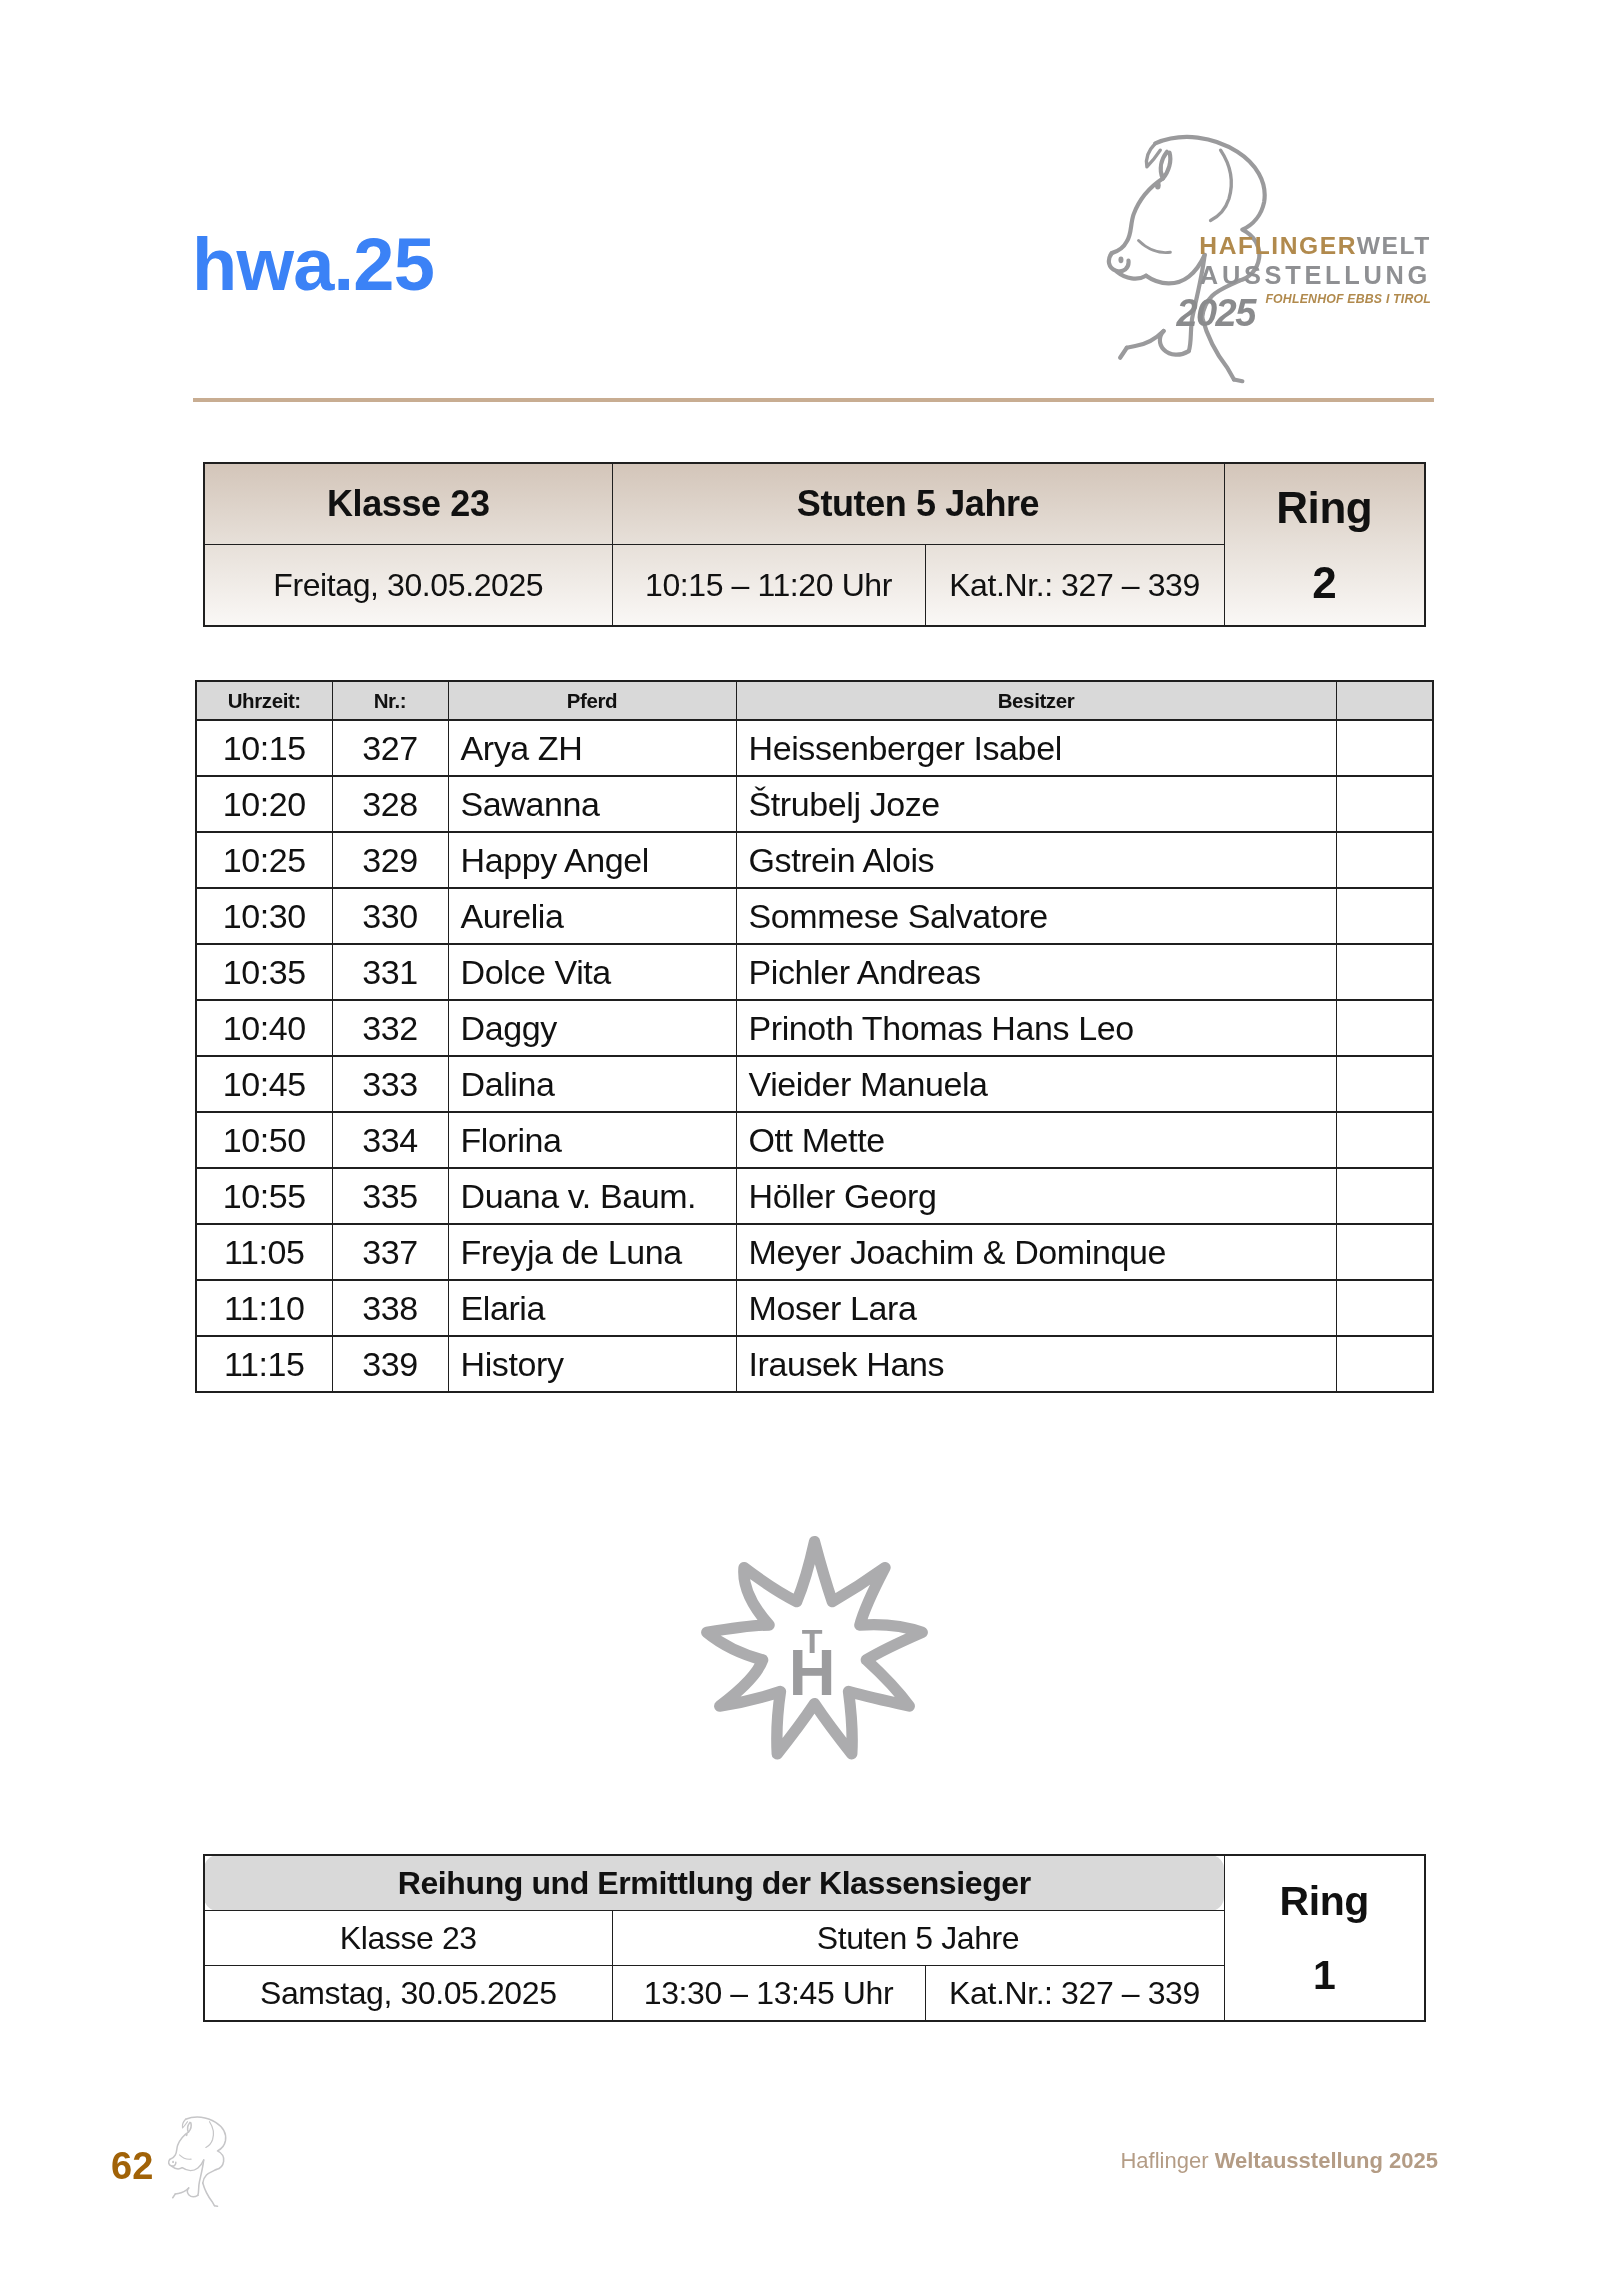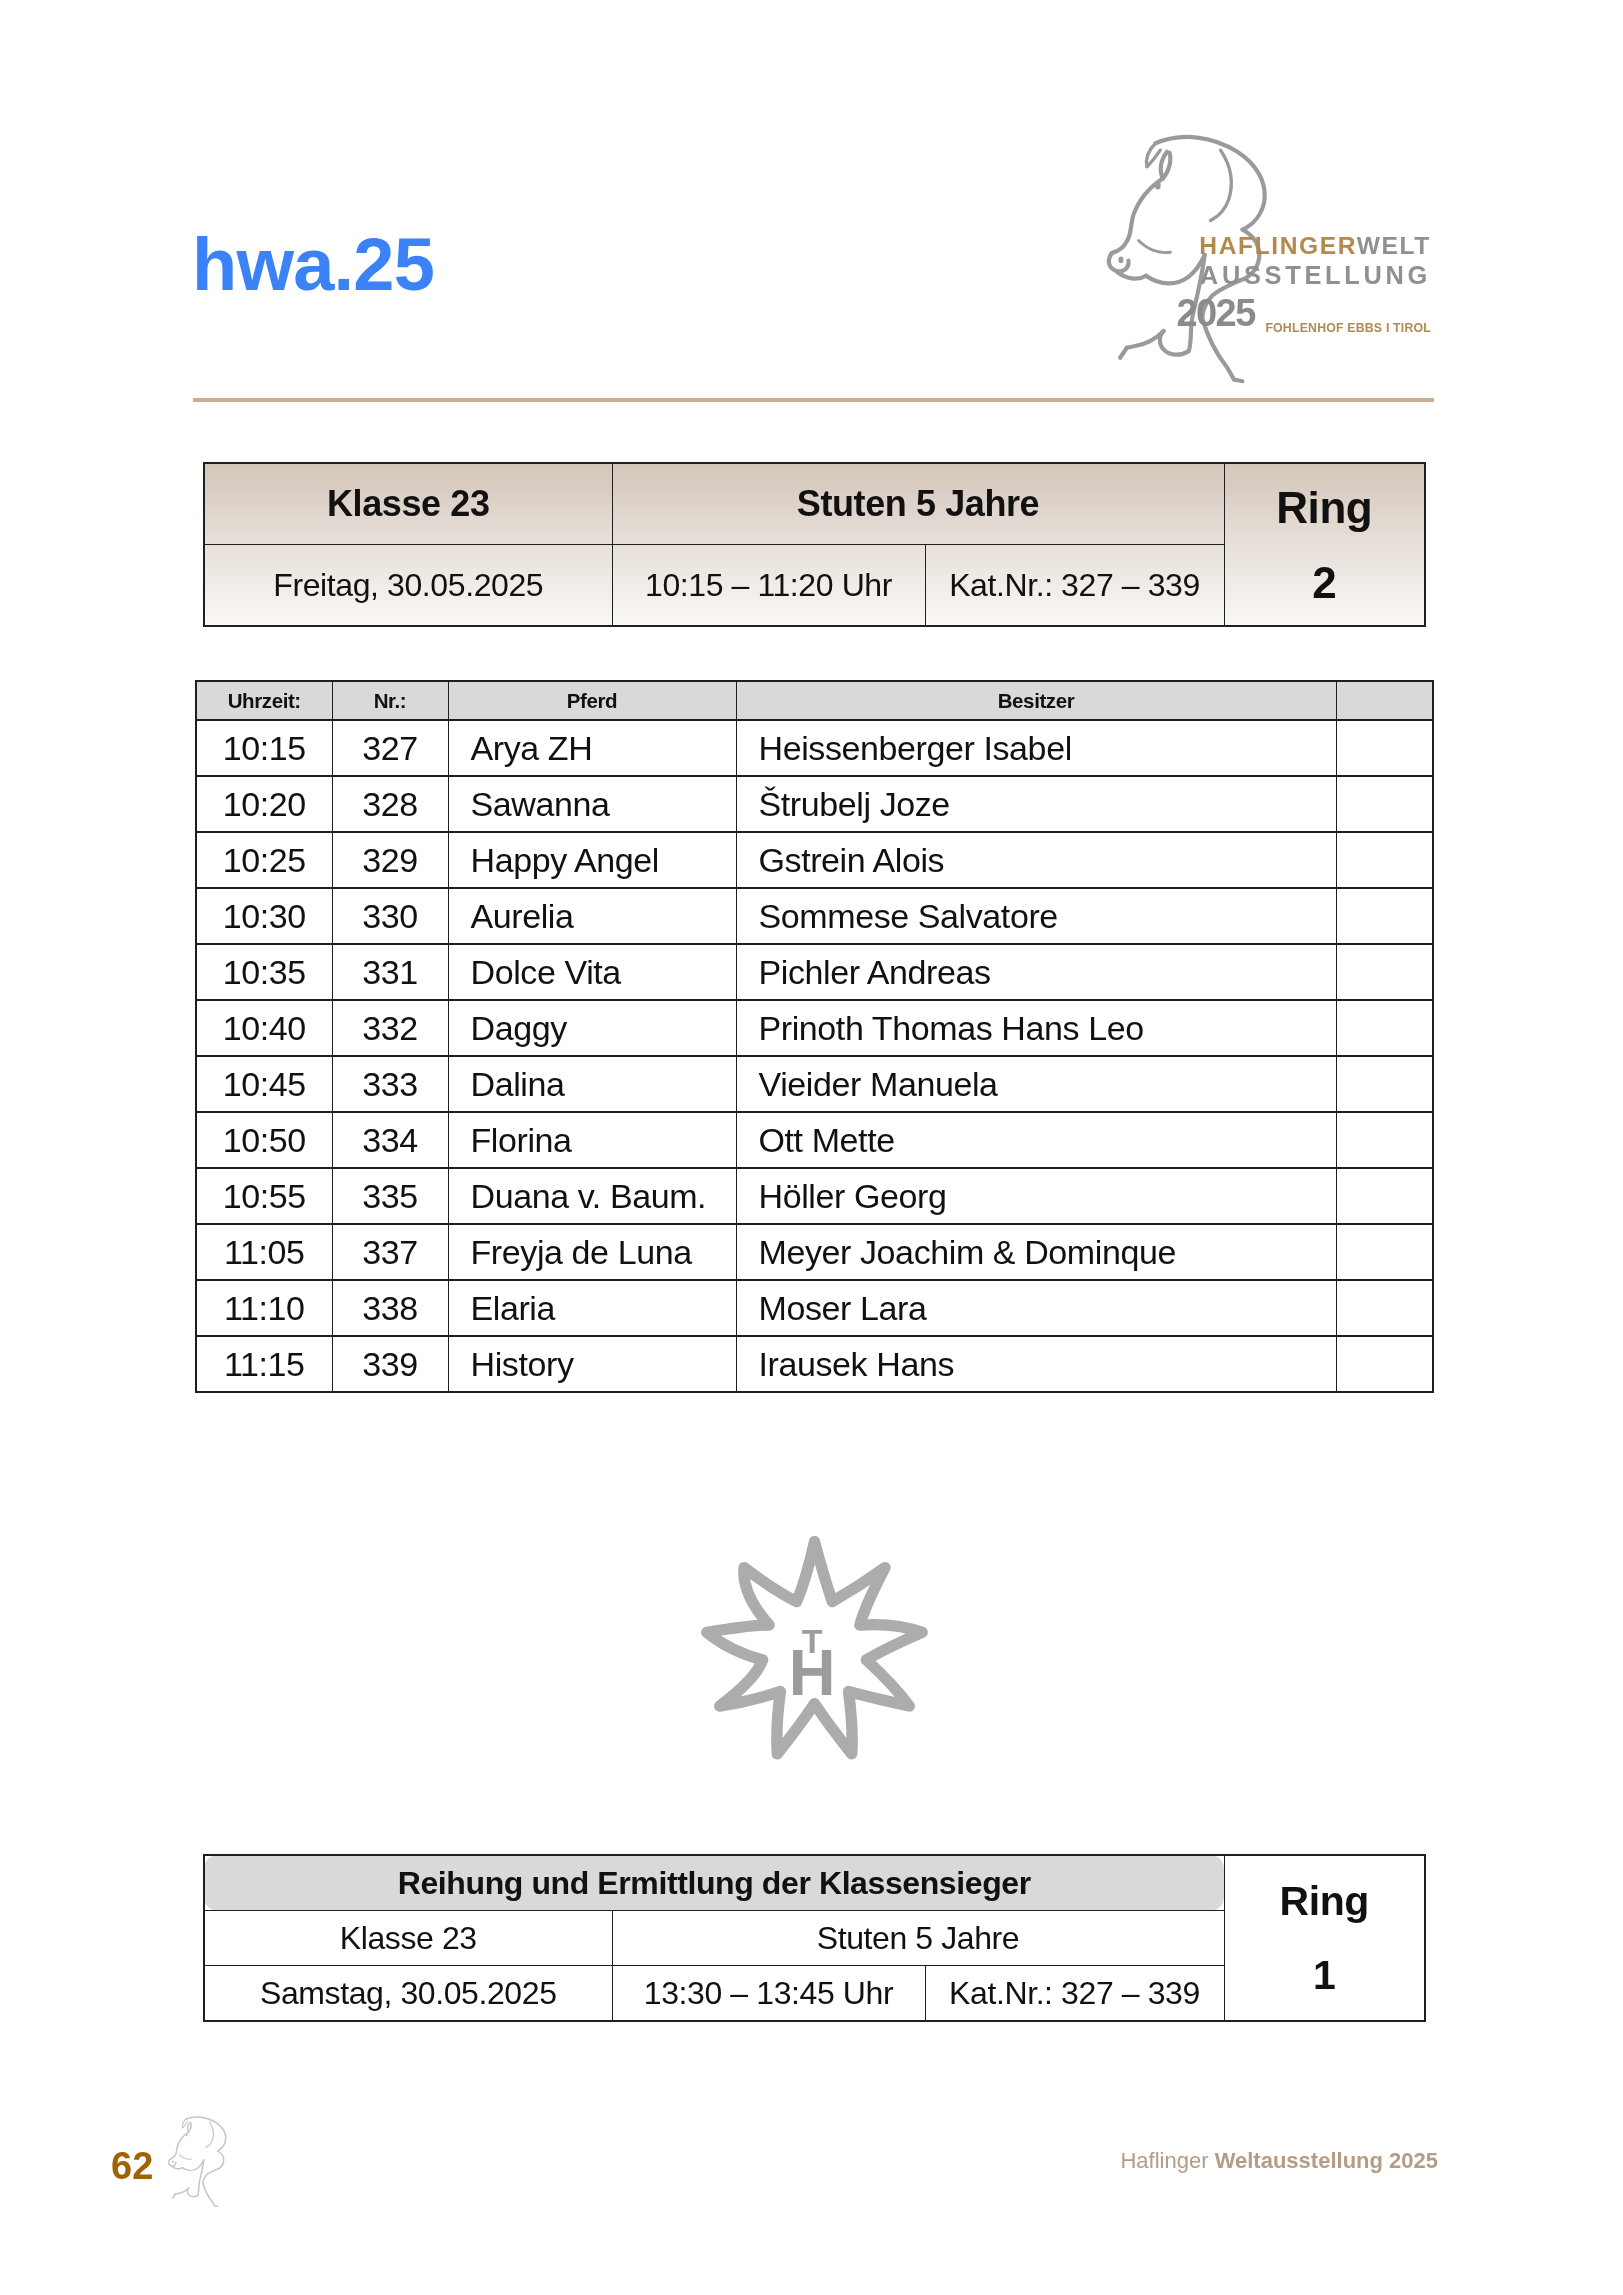--- a/index.html
+++ b/index.html
@@ -22,21 +22,21 @@
 
   
   .logo-horse{left:1095px;top:131px;width:180px;height:261px;color:#9a9a9c;}
   .logo-text{
     right:192px;top:231px;width:246px;text-align:right;
   }
   .logo-line1{font-size:24.6px;font-weight:bold;letter-spacing:1.6px;line-height:29.5px;white-space:nowrap;}
   .logo-line1 .gold{color:#b18a4d;}
   .logo-line1 .gray{color:#8f9093;margin-top:12px;}
   .logo-line2{font-size:25.4px;font-weight:bold;letter-spacing:3.7px;color:#8f9093;line-height:28px;white-space:nowrap;}
-  .logo-line3{display:flex;justify-content:flex-end;align-items:flex-end;gap:10.7px;margin-top:3.3px;white-space:nowrap;}
+  .logo-line3{display:flex;justify-content:flex-end;align-items:flex-start;gap:10.7px;margin-top:3.3px;white-space:nowrap;font-style:italic;}
   .logo-year{font-size:38px;font-weight:bold;letter-spacing:-1.6px;color:#8a8b8d;}
   .logo-venue{font-size:12.3px;font-weight:bold;letter-spacing:0.2px;color:#b18a4d;}
 
   
   table{border-collapse:collapse;table-layout:fixed;}
   td,th{padding:0;vertical-align:middle;text-align:center;overflow:hidden;}
 
   
   .session-table{
     left:203px;top:462px;width:1223px;
@@ -52,21 +52,21 @@
   .start-table{
     left:195px;top:680px;width:1238px;border:2.5px solid #1f1f1f;background:#fff;
   }
   .start-table td{
     border:1.6px solid #1f1f1f;border-top-width:2.5px;border-bottom-width:2.5px;
     font-size:34px;letter-spacing:-0.4px;height:54px;
   }
   .start-table tr.head td{
     background:#d9d9d9;font-size:20.5px;font-weight:bold;height:37px;
   }
-  .start-table td.al{text-align:left;padding-left:22px;}
+  .start-table td.al{text-align:left;padding-left:12px;}
 
   
   .sun-logo{left:693px;top:1519px;width:243px;height:264px;}
   .sun-logo text{
     font-family:"Liberation Sans","DejaVu Sans",sans-serif;
     font-weight:bold;fill:#9c9c9e;text-anchor:middle;
   }
 
   
   .ranking-table{

